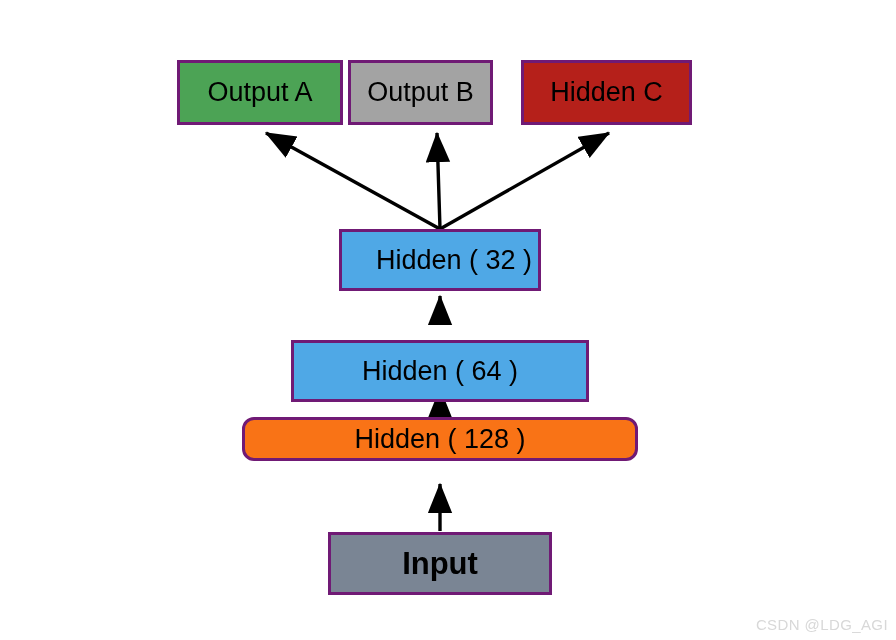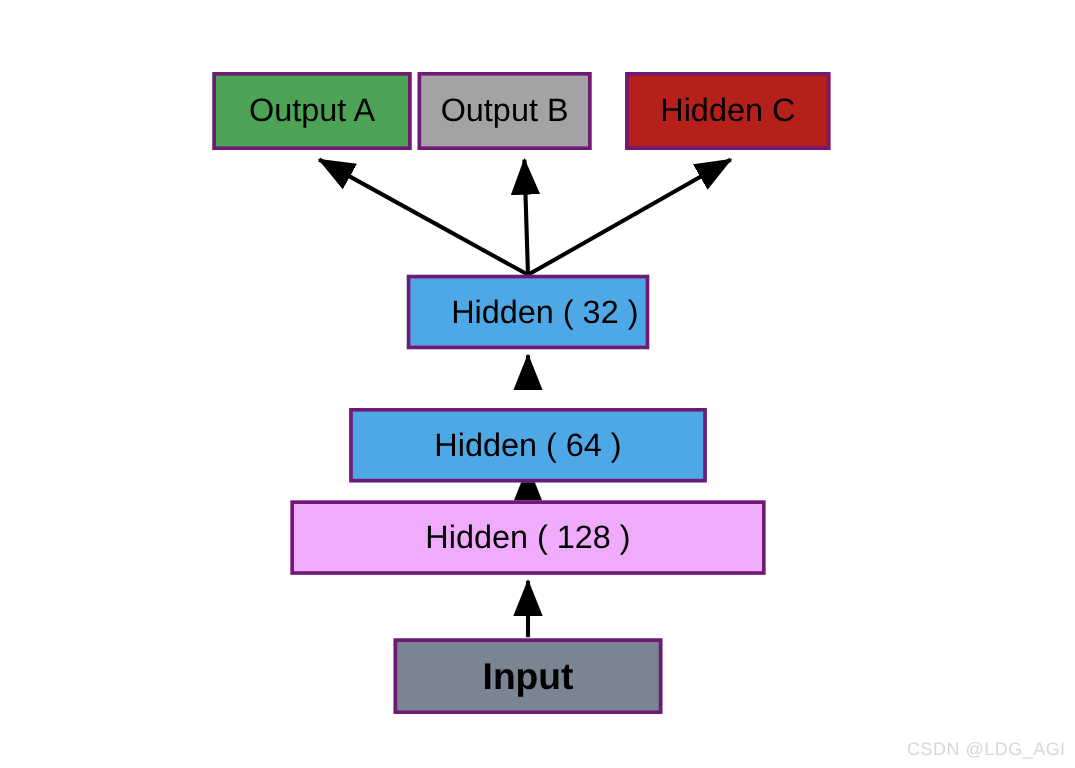--- a/index.html
+++ b/index.html
@@ -55,22 +55,23 @@
     left: 339px; top: 229px; width: 202px; height: 62px;
     background: #4FA8E6;
     padding-left: 28px;
   }
   #hid-64 {
     left: 291px; top: 322px; width: 298px; height: 62px;
     background: #4FA8E6;
     margin-top: 18px;
   }
   #hid-128 {
-    left: 242px; top: 417px; width: 396px; height: 62px;
-    background: #f0abfc;
+    left: 242px; top: 417px; width: 396px; height: 44px;
+    background: #f97316;
+    border-radius: 12px;
   }
   .hid-label { font-size: 27px; }
 
   
   #input-node {
     left: 328px; top: 532px; width: 224px; height: 63px;
     background: #7A8594;
   }
   .input-label { font-size: 31px; font-weight: bold; }
 

